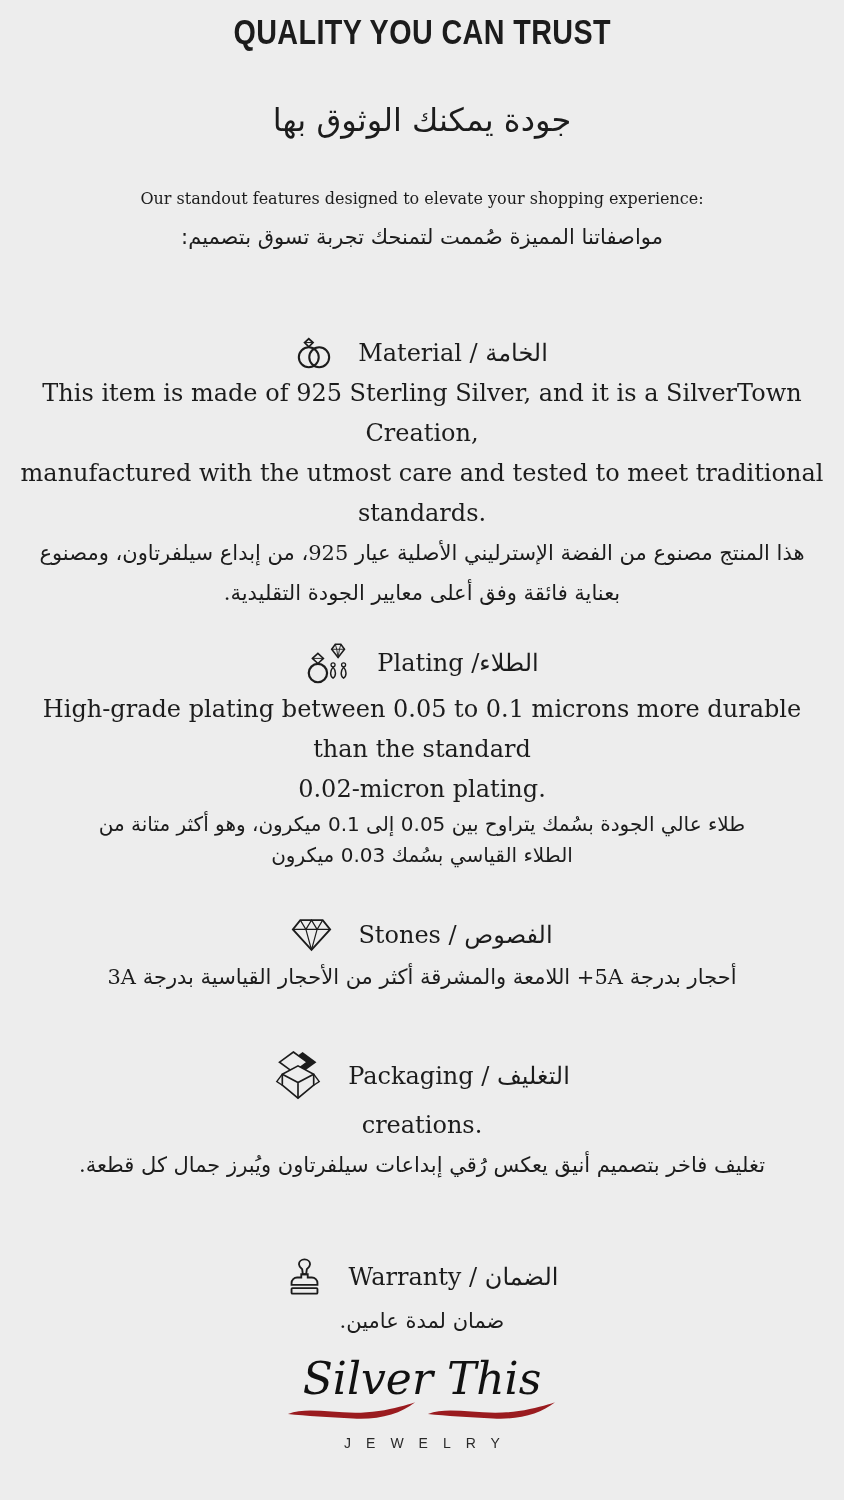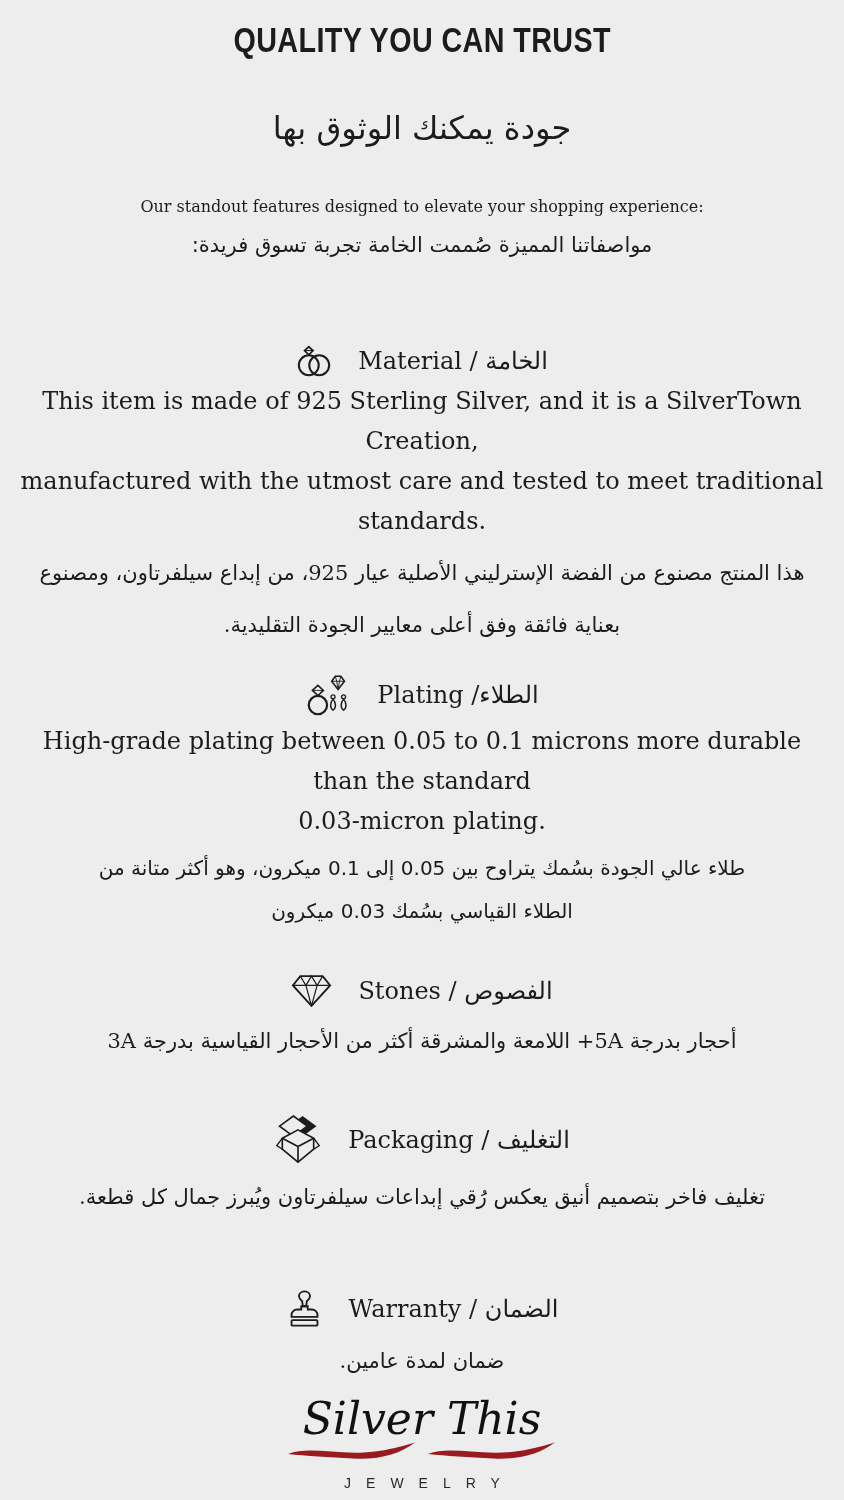--- a/index.html
+++ b/index.html
@@ -5,21 +5,21 @@
   html,body{margin:0;padding:0;}
   body{background:#ededed;}
   .page{
     position:relative;
     width:844px;height:1500px;margin:0 auto;
     background:#ededed;color:#1c1c1c;
     text-align:center;overflow:hidden;
     font-family:"DejaVu Serif","Liberation Serif",serif;
   }
   .main-title{
-    margin:0;padding-top:20px;
+    margin:8px;padding-top:4px;
     font-family:"Liberation Sans","DejaVu Sans",sans-serif;
     font-weight:700;font-size:35px;line-height:40px;text-decoration:underline;
   }
   .main-title span{display:inline-block;transform:scaleX(.82);transform-origin:center;letter-spacing:.5px;}
   .subtitle-ar{
     margin-top:50px;font-size:32px;line-height:36px;direction:rtl;
     font-family:"DejaVu Sans","Liberation Sans",sans-serif;
   }
   .intro-en{margin-top:46px;font-size:16px;line-height:30px;}
   .intro-ar{
@@ -34,21 +34,20 @@
   .sec-warranty{margin-top:72px;}
   .feature-heading{
     display:flex;align-items:center;justify-content:center;gap:26px;
     font-size:24px;margin-bottom:4px;text-align:center;
   }
   .feature-heading svg{display:block;}
   .en-line{font-size:24px;line-height:40px;}
   .ar-line{
     font-size:21px;line-height:40px;direction:rtl;
     font-family:"DejaVu Serif","DejaVu Sans",serif;
-    margin-top:12px;
   }
   .ar-sans{
     font-family:"DejaVu Sans","Liberation Sans",sans-serif;
     font-size:20px;line-height:31px;
   }
   .logo{margin-top:12px;}
   .logo-brand{
     font-family:"DejaVu Serif","Liberation Serif",serif;
     font-style:italic;font-size:44px;line-height:52px;color:#111;
   }
@@ -63,21 +62,21 @@
 </head>
 <body>
 
 <div class="page">
 
   <h1 class="main-title"><span>QUALITY YOU CAN TRUST</span></h1>
 
   <div class="subtitle-ar" dir="rtl">جودة يمكنك الوثوق بها</div>
 
   <div class="intro-en">Our standout features designed to elevate your shopping experience:</div>
-  <div class="intro-ar" dir="rtl">مواصفاتنا المميزة صُممت الخامة تجربة تسوق فريدة:</div>
+  <div class="intro-ar" dir="rtl">مواصفاتنا المميزة صُممت لتمنحك تجربة تسوق بتصميم:</div>
 
   <section class="feature sec-material">
     <div class="feature-heading">
       <span>
         <svg width="36" height="33" viewBox="0 0 38 34">
           <path class="ic" stroke-width="1.8" d="M9 6.5 L13.5 2.5 L18 6.5 L13.5 11 Z"></path>
           <path class="ic" stroke-width="1.1" d="M9 6.5 H18"></path>
           <circle class="ic" stroke-width="2.2" cx="13.5" cy="22" r="10.5"></circle>
           <circle class="ic" stroke-width="2.2" cx="24.5" cy="22" r="10.5"></circle>
         </svg>
@@ -101,21 +100,21 @@
           <path class="ic" stroke-width="1" d="M29 9 H43 M33 3.5 L34.5 9 M39 3.5 L37.5 9 M34.5 9 L36 18 M37.5 9 L36 18"></path>
           <circle class="ic" stroke-width="1.4" cx="30.5" cy="26" r="2.2"></circle>
           <path class="ic" stroke-width="1.6" d="M30.5 28.5 C27 32.5 27 38.5 30.5 40.5 C34 38.5 34 32.5 30.5 28.5 Z"></path>
           <circle class="ic" stroke-width="1.4" cx="42" cy="26" r="2.2"></circle>
           <path class="ic" stroke-width="1.6" d="M42 28.5 C38.5 32.5 38.5 38.5 42 40.5 C45.5 38.5 45.5 32.5 42 28.5 Z"></path>
         </svg>
       </span>
       <span class="feature-title">Plating /الطلاء</span>
     </div>
     <div class="en-line">High-grade plating between 0.05 to 0.1 microns more durable than the standard</div>
-    <div class="en-line">0.03-micron plating.</div>
+    <div class="en-line">0.02-micron plating.</div>
     <div class="ar-line ar-sans" dir="rtl">طلاء عالي الجودة بسُمك يتراوح بين 0.05 إلى 0.1 ميكرون، وهو أكثر متانة من</div>
     <div class="ar-line ar-sans" dir="rtl">الطلاء القياسي بسُمك 0.03 ميكرون</div>
   </section>
 
   <section class="feature sec-stones">
     <div class="feature-heading">
       <span>
         <svg width="41" height="36" viewBox="0 0 44 38">
           <path class="ic" stroke-width="2" d="M10 3 H34 L42 13 L22 35 L2 13 Z"></path>
           <path class="ic" stroke-width="1.3" d="M2 13 H42 M10 3 L16 13 L22 35 M34 3 L28 13 L22 35 M16 13 L22 3 L28 13"></path>
@@ -132,20 +131,21 @@
         <svg width="48" height="50" viewBox="0 0 52 54">
           <path d="M31 1 L46 12 L31 23 L16 12 Z" fill="#1c1c1c"></path>
           <path d="M21 1 L36 12 L21 23 L6 12 Z" fill="#ededed" stroke="#1c1c1c" stroke-width="1.8"></path>
           <path d="M9 25 L26 16 L43 25 L43 37 L26 51 L9 37 Z" fill="#ededed" stroke="#1c1c1c" stroke-width="1.8"></path>
           <path class="ic" stroke-width="1.8" d="M9 25 L26 34 L43 25 M26 34 L26 51"></path>
           <path class="ic" stroke-width="1.5" d="M9 25 L3 33 L9 37 M43 25 L49 33 L43 37"></path>
         </svg>
       </span>
       <span class="feature-title">Packaging / التغليف</span>
     </div>
+    <div class="en-line">creations.</div>
     <div class="ar-line" dir="rtl">تغليف فاخر بتصميم أنيق يعكس رُقي إبداعات سيلفرتاون ويُبرز جمال كل قطعة.</div>
   </section>
 
   <section class="feature sec-warranty">
     <div class="feature-heading">
       <span>
         <svg width="37" height="40" viewBox="0 0 40 42">
           <path class="ic" stroke-width="2" d="M20 2 C16.5 2 14 4.3 14 7.2 C14 9.4 15.6 11 17.5 12.6 L18.2 18 H21.8 L22.5 12.6 C24.4 11 26 9.4 26 7.2 C26 4.3 23.5 2 20 2 Z"></path>
           <path class="ic" stroke-width="2" d="M16.5 18 H23.5 V21.5 H28 C31.3 21.5 34 24.2 34 27.5 V29.5 H6 V27.5 C6 24.2 8.7 21.5 12 21.5 H16.5 Z"></path>
           <rect class="ic" stroke-width="2" x="6" y="33" width="28" height="6" rx="1"></rect>

